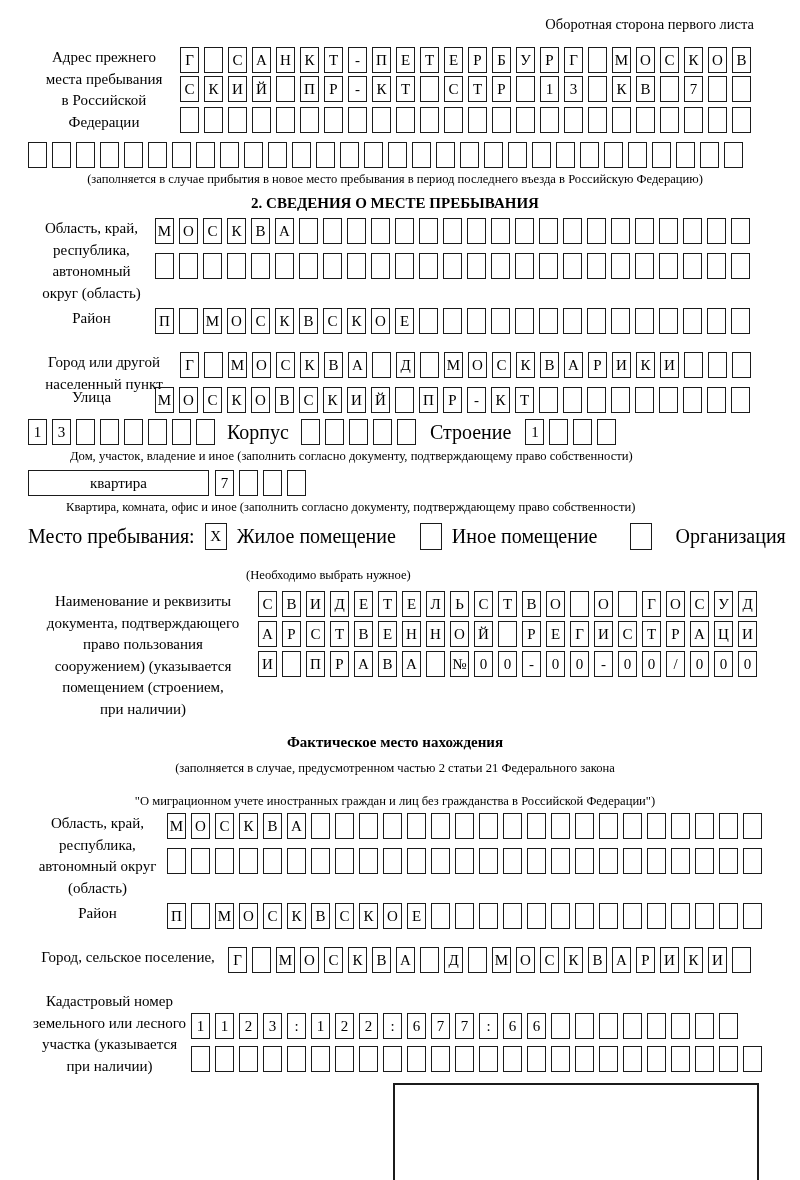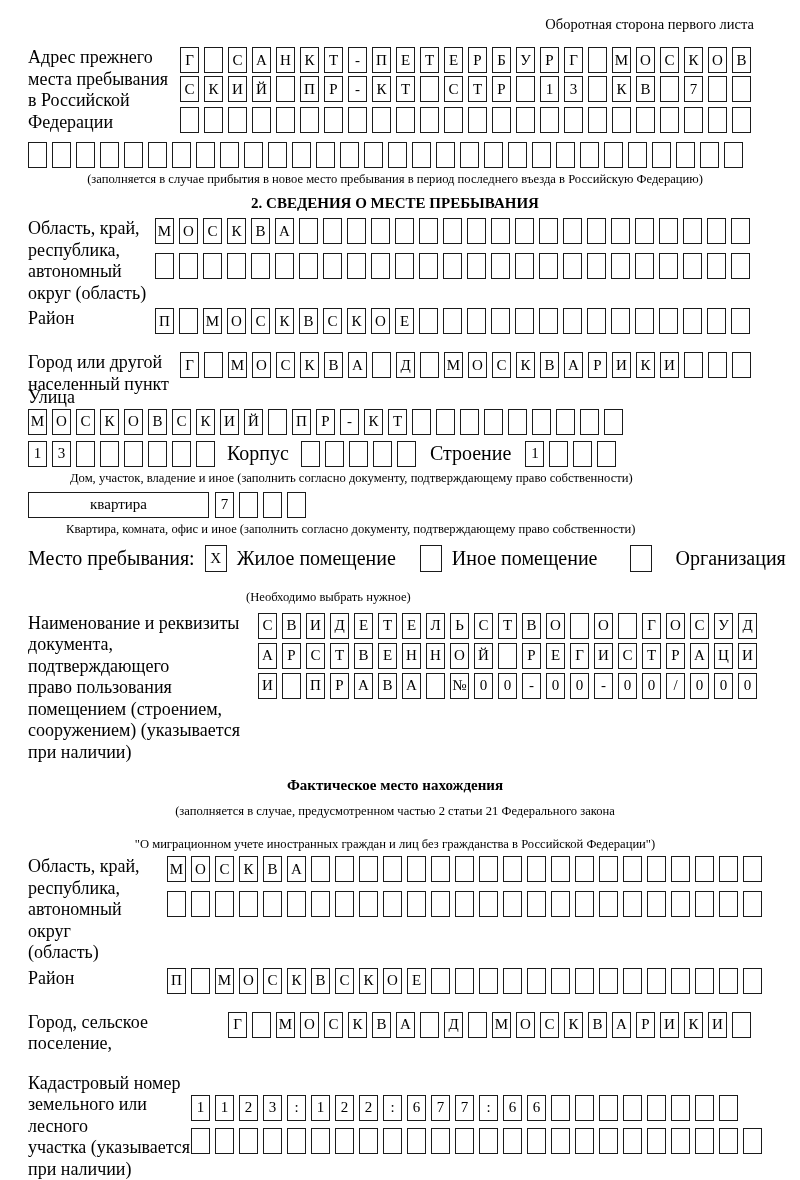--- a/index.html
+++ b/index.html
@@ -16,21 +16,21 @@
   
   .boxrow { display:flex; gap:5px; }
   .cell {
     width:19px; height:26px; flex:none;
     border:1.7px solid #1b1b1b;
     display:inline-flex; align-items:center; justify-content:center;
     font-size:15px; line-height:1;
   }
 
   .flexrow { display:flex; }
-  .lblcol { font-size:18px; line-height:21.5px; }
+  .lblcol { font-size:15px; line-height:21.5px;text-align:center; }
   .rowstack > .boxrow { margin-bottom:3px; }
 
   .caption { font-size:12.6px; }
   .center { text-align:center; }
   .sec-title { font-weight:bold; font-size:15px; text-align:center; }
 
   .widebox {
     border:1.7px solid #1b1b1b; height:26px; flex:none;
     display:flex; align-items:center; justify-content:center;
     font-size:15px;
@@ -304,21 +304,21 @@
         <span class="cell">Р</span>
         <span class="cell">И</span>
         <span class="cell">К</span>
         <span class="cell">И</span>
         <span class="cell"></span>
         <span class="cell"></span>
         <span class="cell"></span>
       </div>
   </div>
 
-  <div class="flexrow" style="margin-top:-8px;flex-direction:column;">
+  <div class="flexrow" style="margin-top:-8px;">
     <div class="lblcol" style="width:127px;">Улица</div>
     <div class="boxrow">
         <span class="cell">М</span>
         <span class="cell">О</span>
         <span class="cell">С</span>
         <span class="cell">К</span>
         <span class="cell">О</span>
         <span class="cell">В</span>
         <span class="cell">С</span>
         <span class="cell">К</span>
@@ -391,22 +391,22 @@
     <span class="chk" style="margin-left:22px;"></span>
     <span class="inline-lbl" style="margin-left:14px;">Организация</span>
   </div>
   <div class="caption mt2" style="margin-left:218px;">(Необходимо выбрать нужное)</div>
 
   <div class="flexrow mt8">
     <div class="lblcol" style="width:230px;">
       <div>Наименование и реквизиты</div>
       <div>документа, подтверждающего</div>
       <div>право пользования</div>
+      <div>сооружением) (указывается</div>
       <div>помещением (строением,</div>
-      <div>сооружением) (указывается</div>
       <div>при наличии)</div>
     </div>
     <div class="rowstack">
       <div class="boxrow">
           <span class="cell">С</span>
           <span class="cell">В</span>
           <span class="cell">И</span>
           <span class="cell">Д</span>
           <span class="cell">Е</span>
           <span class="cell">Т</span>

